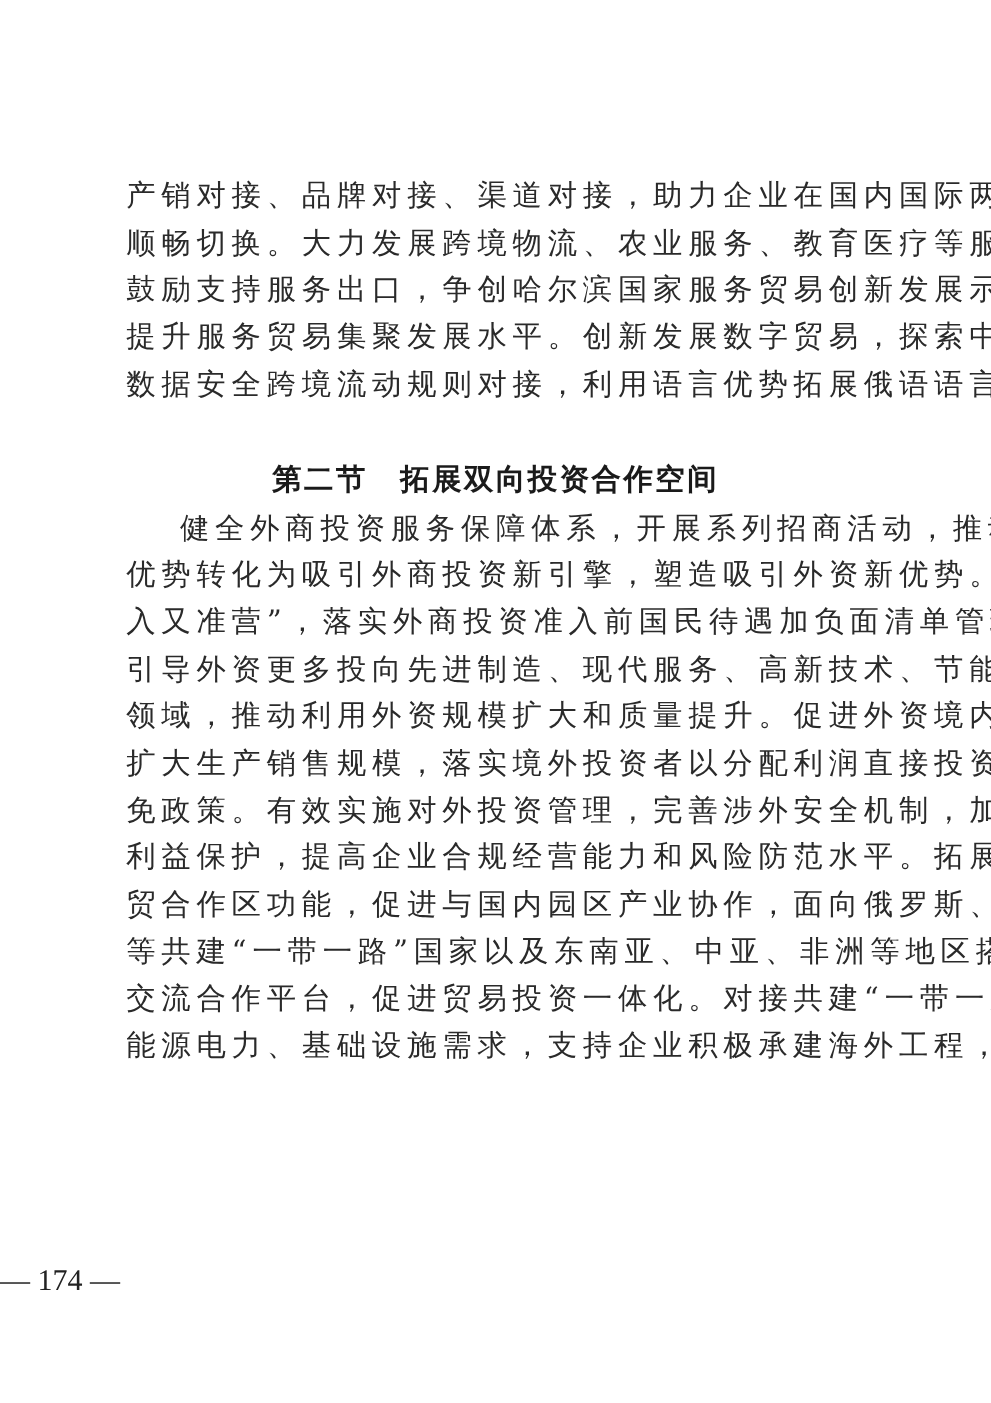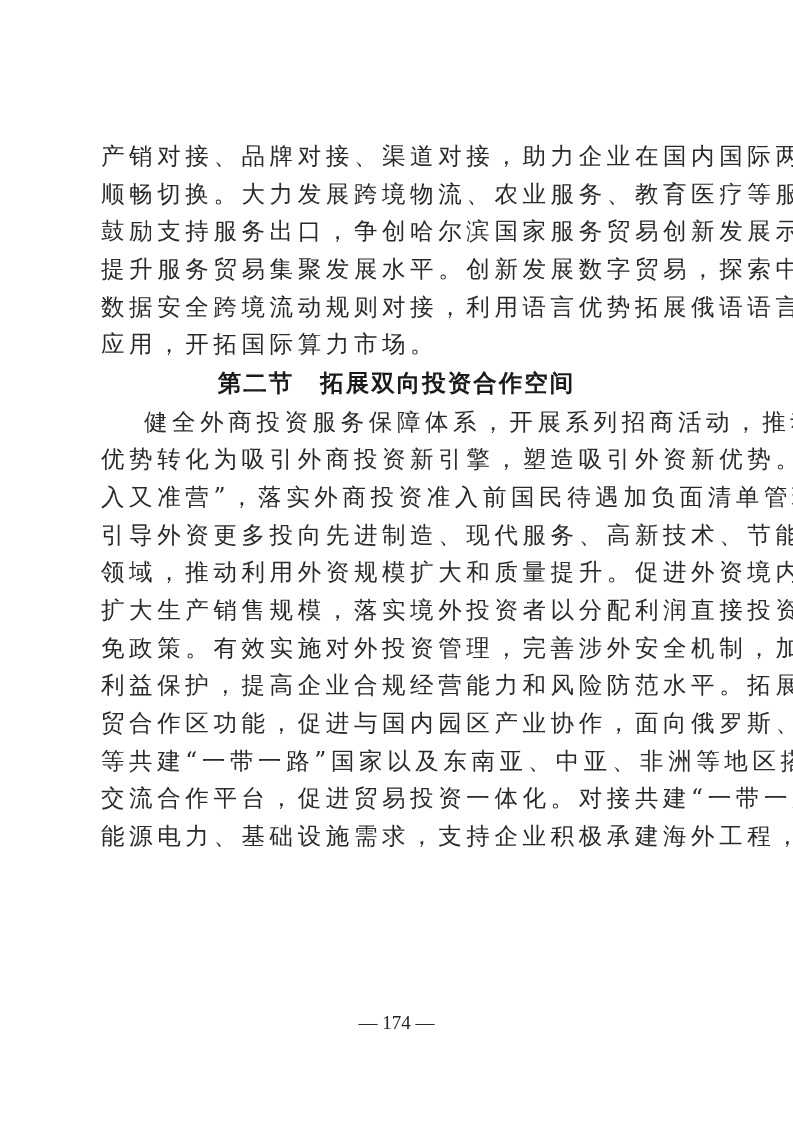--- a/index.html
+++ b/index.html
@@ -7,34 +7,33 @@
          font-family: "DejaVu Serif", "Liberation Serif", serif; color: #2a2a2a; }
   .page { position: absolute; left: 0; top: 0; width: 793px; height: 1122px; }
   .line { position: absolute; left: 101px; width: 600px; height: 37px;
           font-size: 23.5px; line-height: 37px; white-space: nowrap;
           letter-spacing: 4.6px; font-weight: 300; }
   .line.indent { left: 144px; }
   .heading { position: absolute; left: 0; width: 793px; text-align: center;
              font-size: 23.5px; line-height: 37px; font-weight: bold;
              letter-spacing: 2px; color: #1a1a1a; }
   .heading .gap { display: inline-block; width: 26px; }
-  .pagenum { position: absolute; top: 1012px; left: 0; width: 793px; text-align: center;
-             font-family: "Liberation Serif", serif; font-size: 19px; color: #222; }
+  .pagenum { position: absolute; top: 1012px; left: 0; width: 793px; 
+             font-family: "Liberation Serif", serif; font-size: 24px; color: #222; }
 </style>
 </head>
 <body>
 
 <div class="page">
 
   <div class="line" style="top:138px">产销对接、品牌对接、渠道对接，助力企业在国内国际两个市场</div>
   <div class="line" style="top:176px">顺畅切换。大力发展跨境物流、农业服务、教育医疗等服务贸易，</div>
   <div class="line" style="top:213px">鼓励支持服务出口，争创哈尔滨国家服务贸易创新发展示范区，</div>
   <div class="line" style="top:251px">提升服务贸易集聚发展水平。创新发展数字贸易，探索中俄两国</div>
   <div class="line" style="top:289px">数据安全跨境流动规则对接，利用语言优势拓展俄语语言大模型</div>
-  <div class="line" style="top:326px">应用，开拓国际算力市场。</div>
 
   <div class="heading" style="top:365px">
     <span>第二节</span><span class="gap"></span><span>拓展双向投资合作空间</span>
   </div>
 
   <div class="line indent" style="top:404px">健全外商投资服务保障体系，开展系列招商活动，推动产业</div>
   <div class="line" style="top:441px">优势转化为吸引外商投资新引擎，塑造吸引外资新优势。坚持“准</div>
   <div class="line" style="top:479px">入又准营”，落实外商投资准入前国民待遇加负面清单管理制度，</div>
   <div class="line" style="top:517px">引导外资更多投向先进制造、现代服务、高新技术、节能环保等</div>
   <div class="line" style="top:554px">领域，推动利用外资规模扩大和质量提升。促进外资境内再投资，</div>

